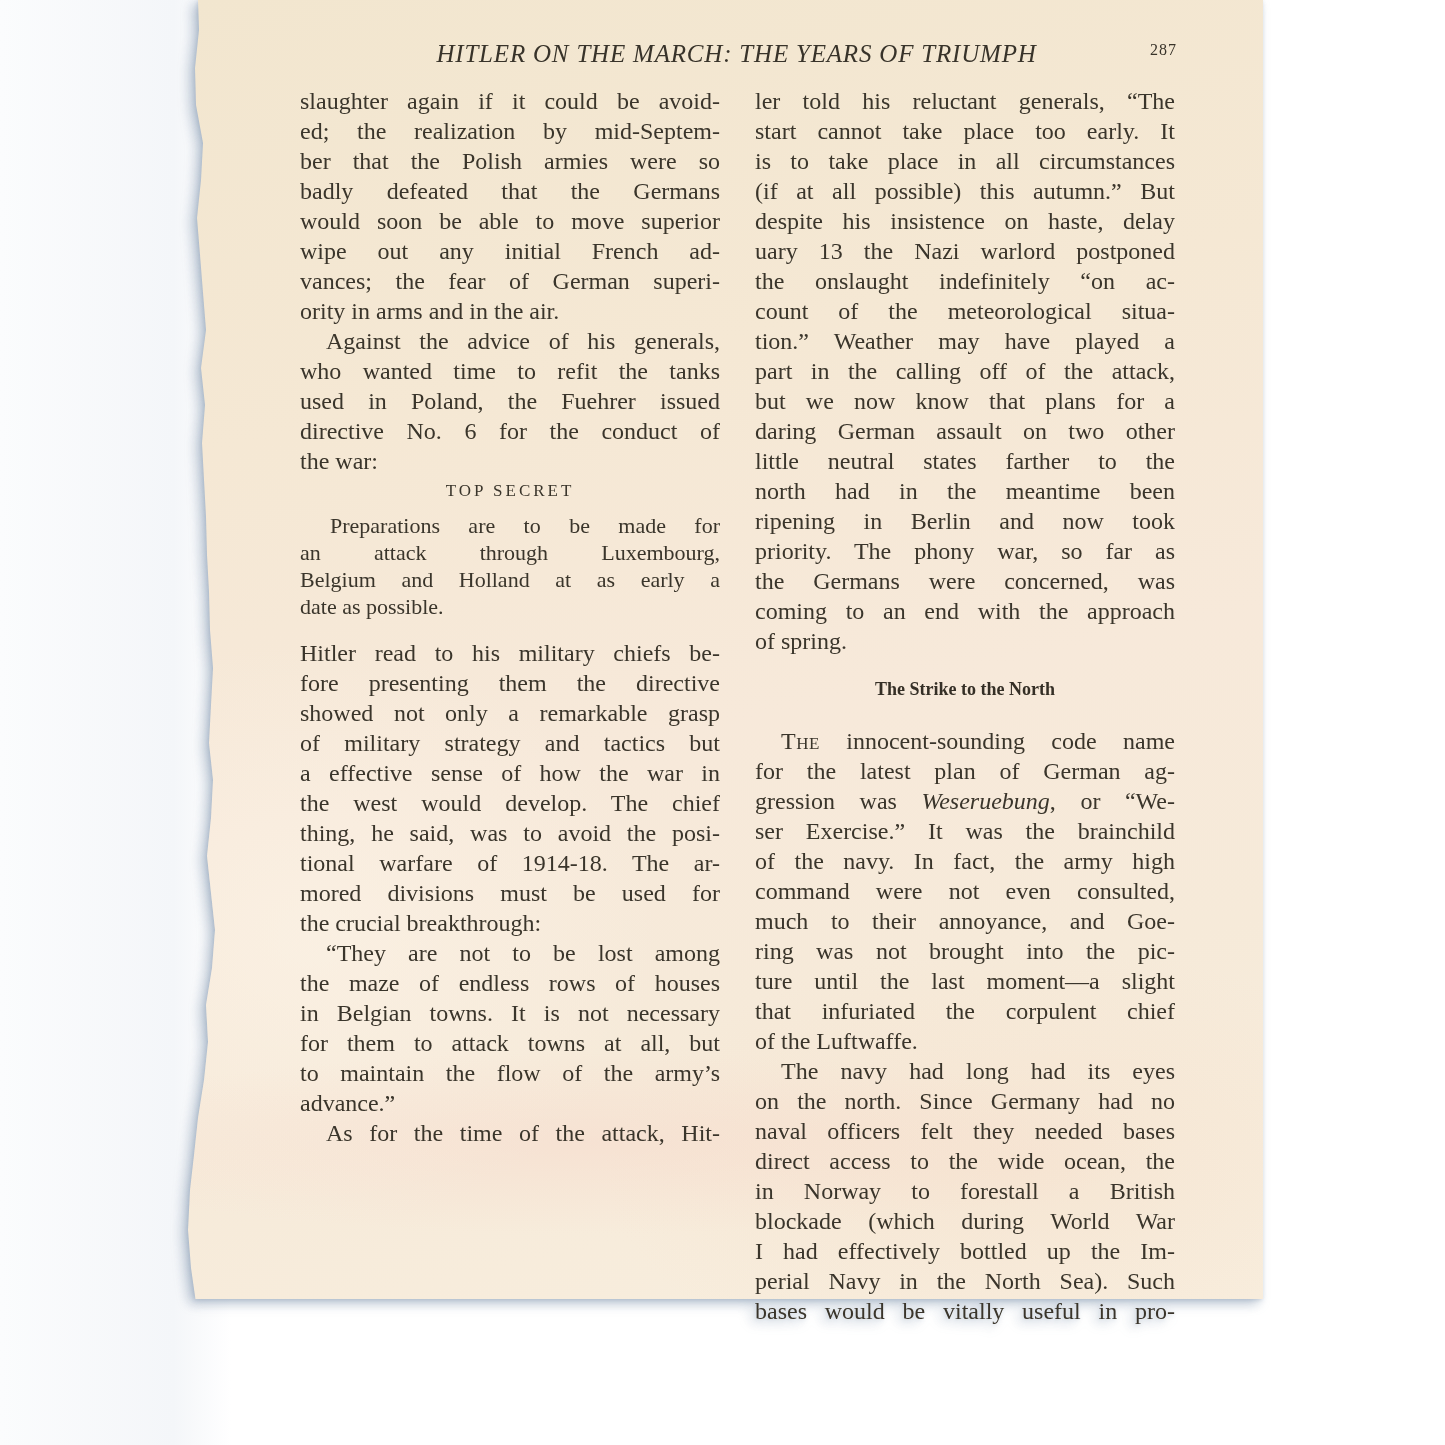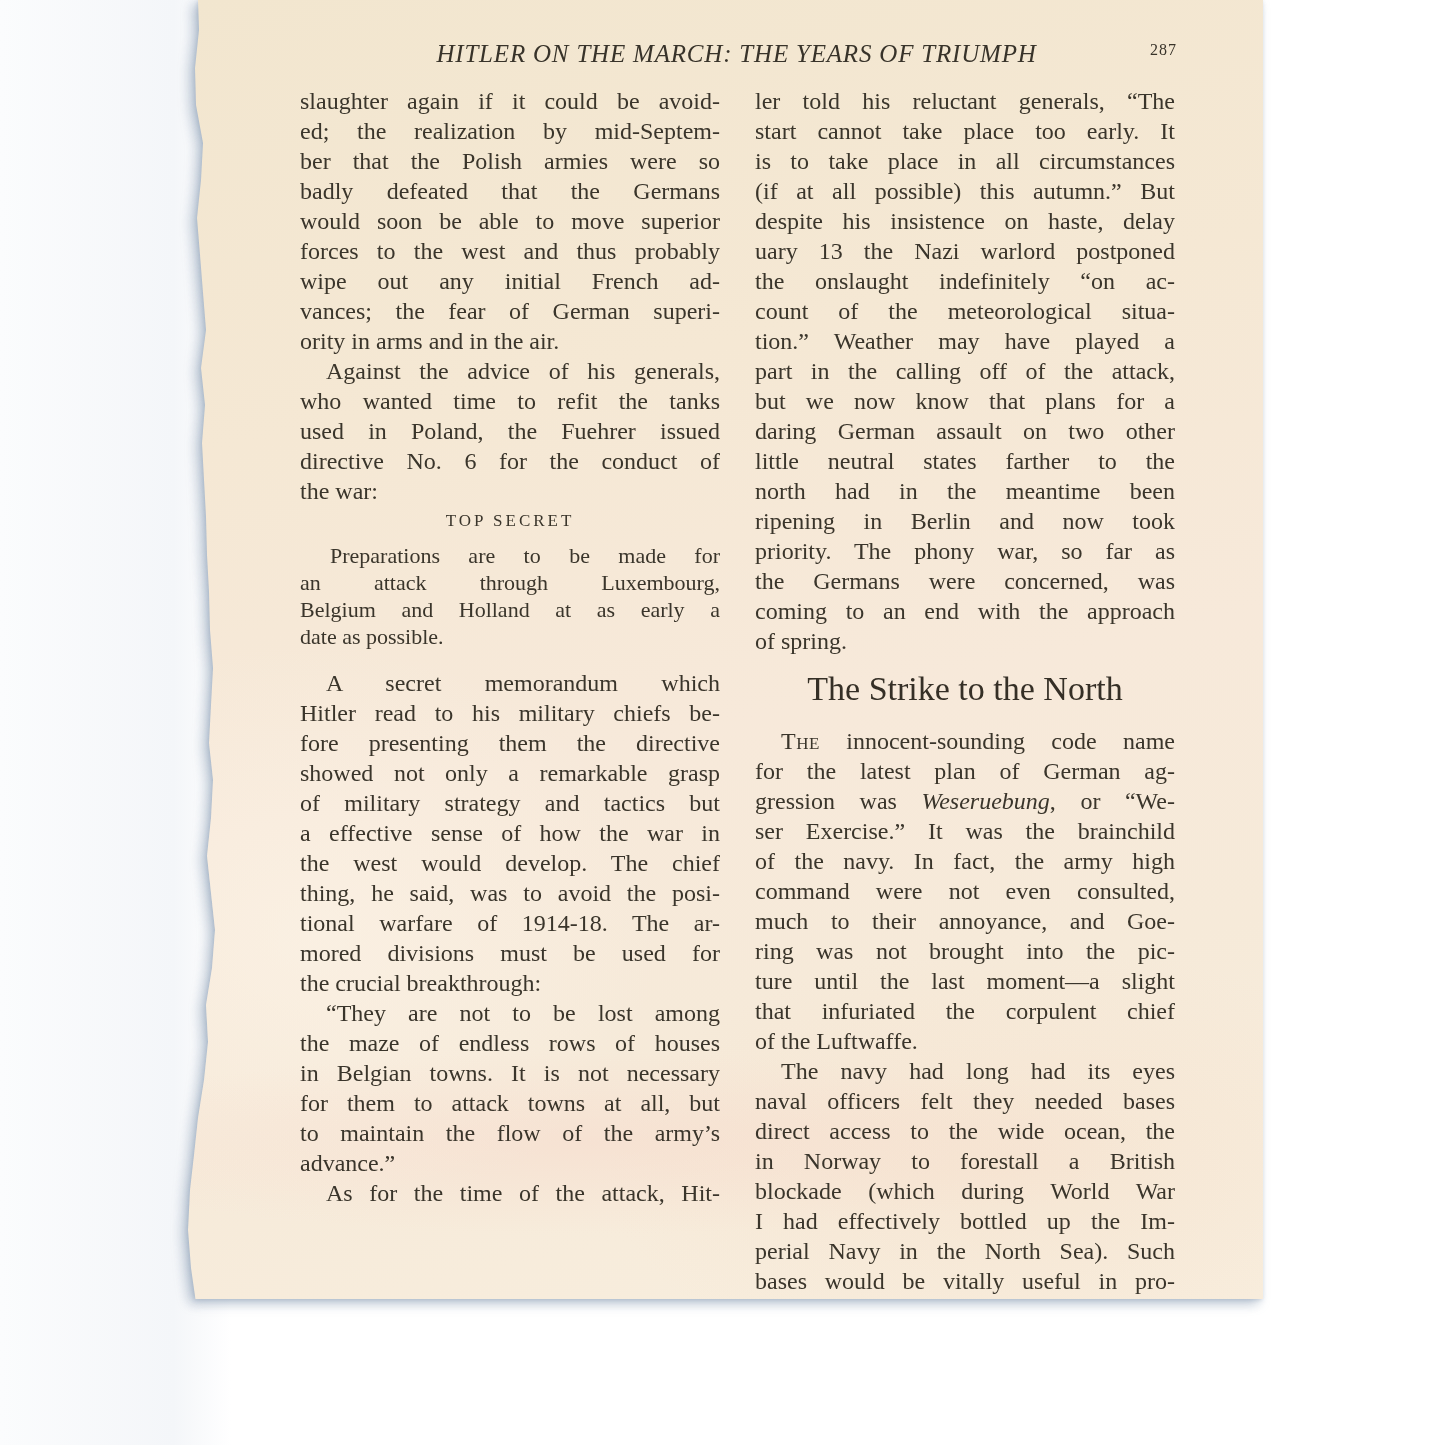--- a/index.html
+++ b/index.html
@@ -69,22 +69,22 @@
     margin:4px 0 10px 0;
     color:#3a352b;
   }
   .quote{
     font-size:22px;line-height:27px;
     margin:0 0 18px 0;
   }
   .quote .line.first{text-indent:30px;}
   .subheading{
     text-align:right;text-align-last:center;
-    font-weight:normal;
-    font-size:34px;line-height:34px;
+    font-weight:bold;
+    font-size:18px;line-height:34px;
     margin:16px 0 20px 0;
     color:#352f26;
   }
   .sc{font-variant:small-caps;letter-spacing:.5px;}
   i{font-style:italic;}
 </style>
 </head>
 <body>
 
 <div class="canvas">
@@ -94,41 +94,39 @@
         <span class="running-title">HITLER ON THE MARCH: THE YEARS OF TRIUMPH</span>
         <span class="page-number">287</span>
       </div>
       <div class="col col-left">
           <div class="blk para">
             <div class="line">slaughter again if it could be avoid-</div>
             <div class="line">ed; the realization by mid-Septem-</div>
             <div class="line">ber that the Polish armies were so</div>
             <div class="line">badly defeated that the Germans</div>
             <div class="line">would soon be able to move superior</div>
-            <div class="line">forces to the west and thus probably</div>
             <div class="line">wipe out any initial French ad-</div>
             <div class="line">vances; the fear of German superi-</div>
             <div class="line last">ority in arms and in the air.</div>
           </div>
           <div class="blk para">
             <div class="line first">Against the advice of his generals,</div>
             <div class="line">who wanted time to refit the tanks</div>
             <div class="line">used in Poland, the Fuehrer issued</div>
             <div class="line">directive No. 6 for the conduct of</div>
             <div class="line last">the war:</div>
           </div>
           <div class="blk kicker">TOP SECRET</div>
           <div class="blk quote">
             <div class="line first">Preparations are to be made for</div>
             <div class="line">an attack through Luxembourg,</div>
             <div class="line">Belgium and Holland at as early a</div>
             <div class="line last">date as possible.</div>
           </div>
           <div class="blk para">
-            <div class="line first">A secret memorandum which</div>
             <div class="line">Hitler read to his military chiefs be-</div>
             <div class="line">fore presenting them the directive</div>
             <div class="line">showed not only a remarkable grasp</div>
             <div class="line">of military strategy and tactics but</div>
             <div class="line">a effective sense of how the war in</div>
             <div class="line">the west would develop. The chief</div>
             <div class="line">thing, he said, was to avoid the posi-</div>
             <div class="line">tional warfare of 1914-18. The ar-</div>
             <div class="line">mored divisions must be used for</div>
             <div class="line last">the crucial breakthrough:</div>
@@ -176,20 +174,21 @@
             <div class="line">of the navy. In fact, the army high</div>
             <div class="line">command were not even consulted,</div>
             <div class="line">much to their annoyance, and Goe-</div>
             <div class="line">ring was not brought into the pic-</div>
             <div class="line">ture until the last moment—a slight</div>
             <div class="line">that infuriated the corpulent chief</div>
             <div class="line last">of the Luftwaffe.</div>
           </div>
           <div class="blk para">
             <div class="line first">The navy had long had its eyes</div>
+            <div class="line">on the north. Since Germany had no</div>
             <div class="line">naval officers felt they needed bases</div>
             <div class="line">direct access to the wide ocean, the</div>
             <div class="line">in Norway to forestall a British</div>
             <div class="line">blockade (which during World War</div>
             <div class="line">I had effectively bottled up the Im-</div>
             <div class="line">perial Navy in the North Sea). Such</div>
             <div class="line">bases would be vitally useful in pro-</div>
           </div>
         </div>
     </div>

